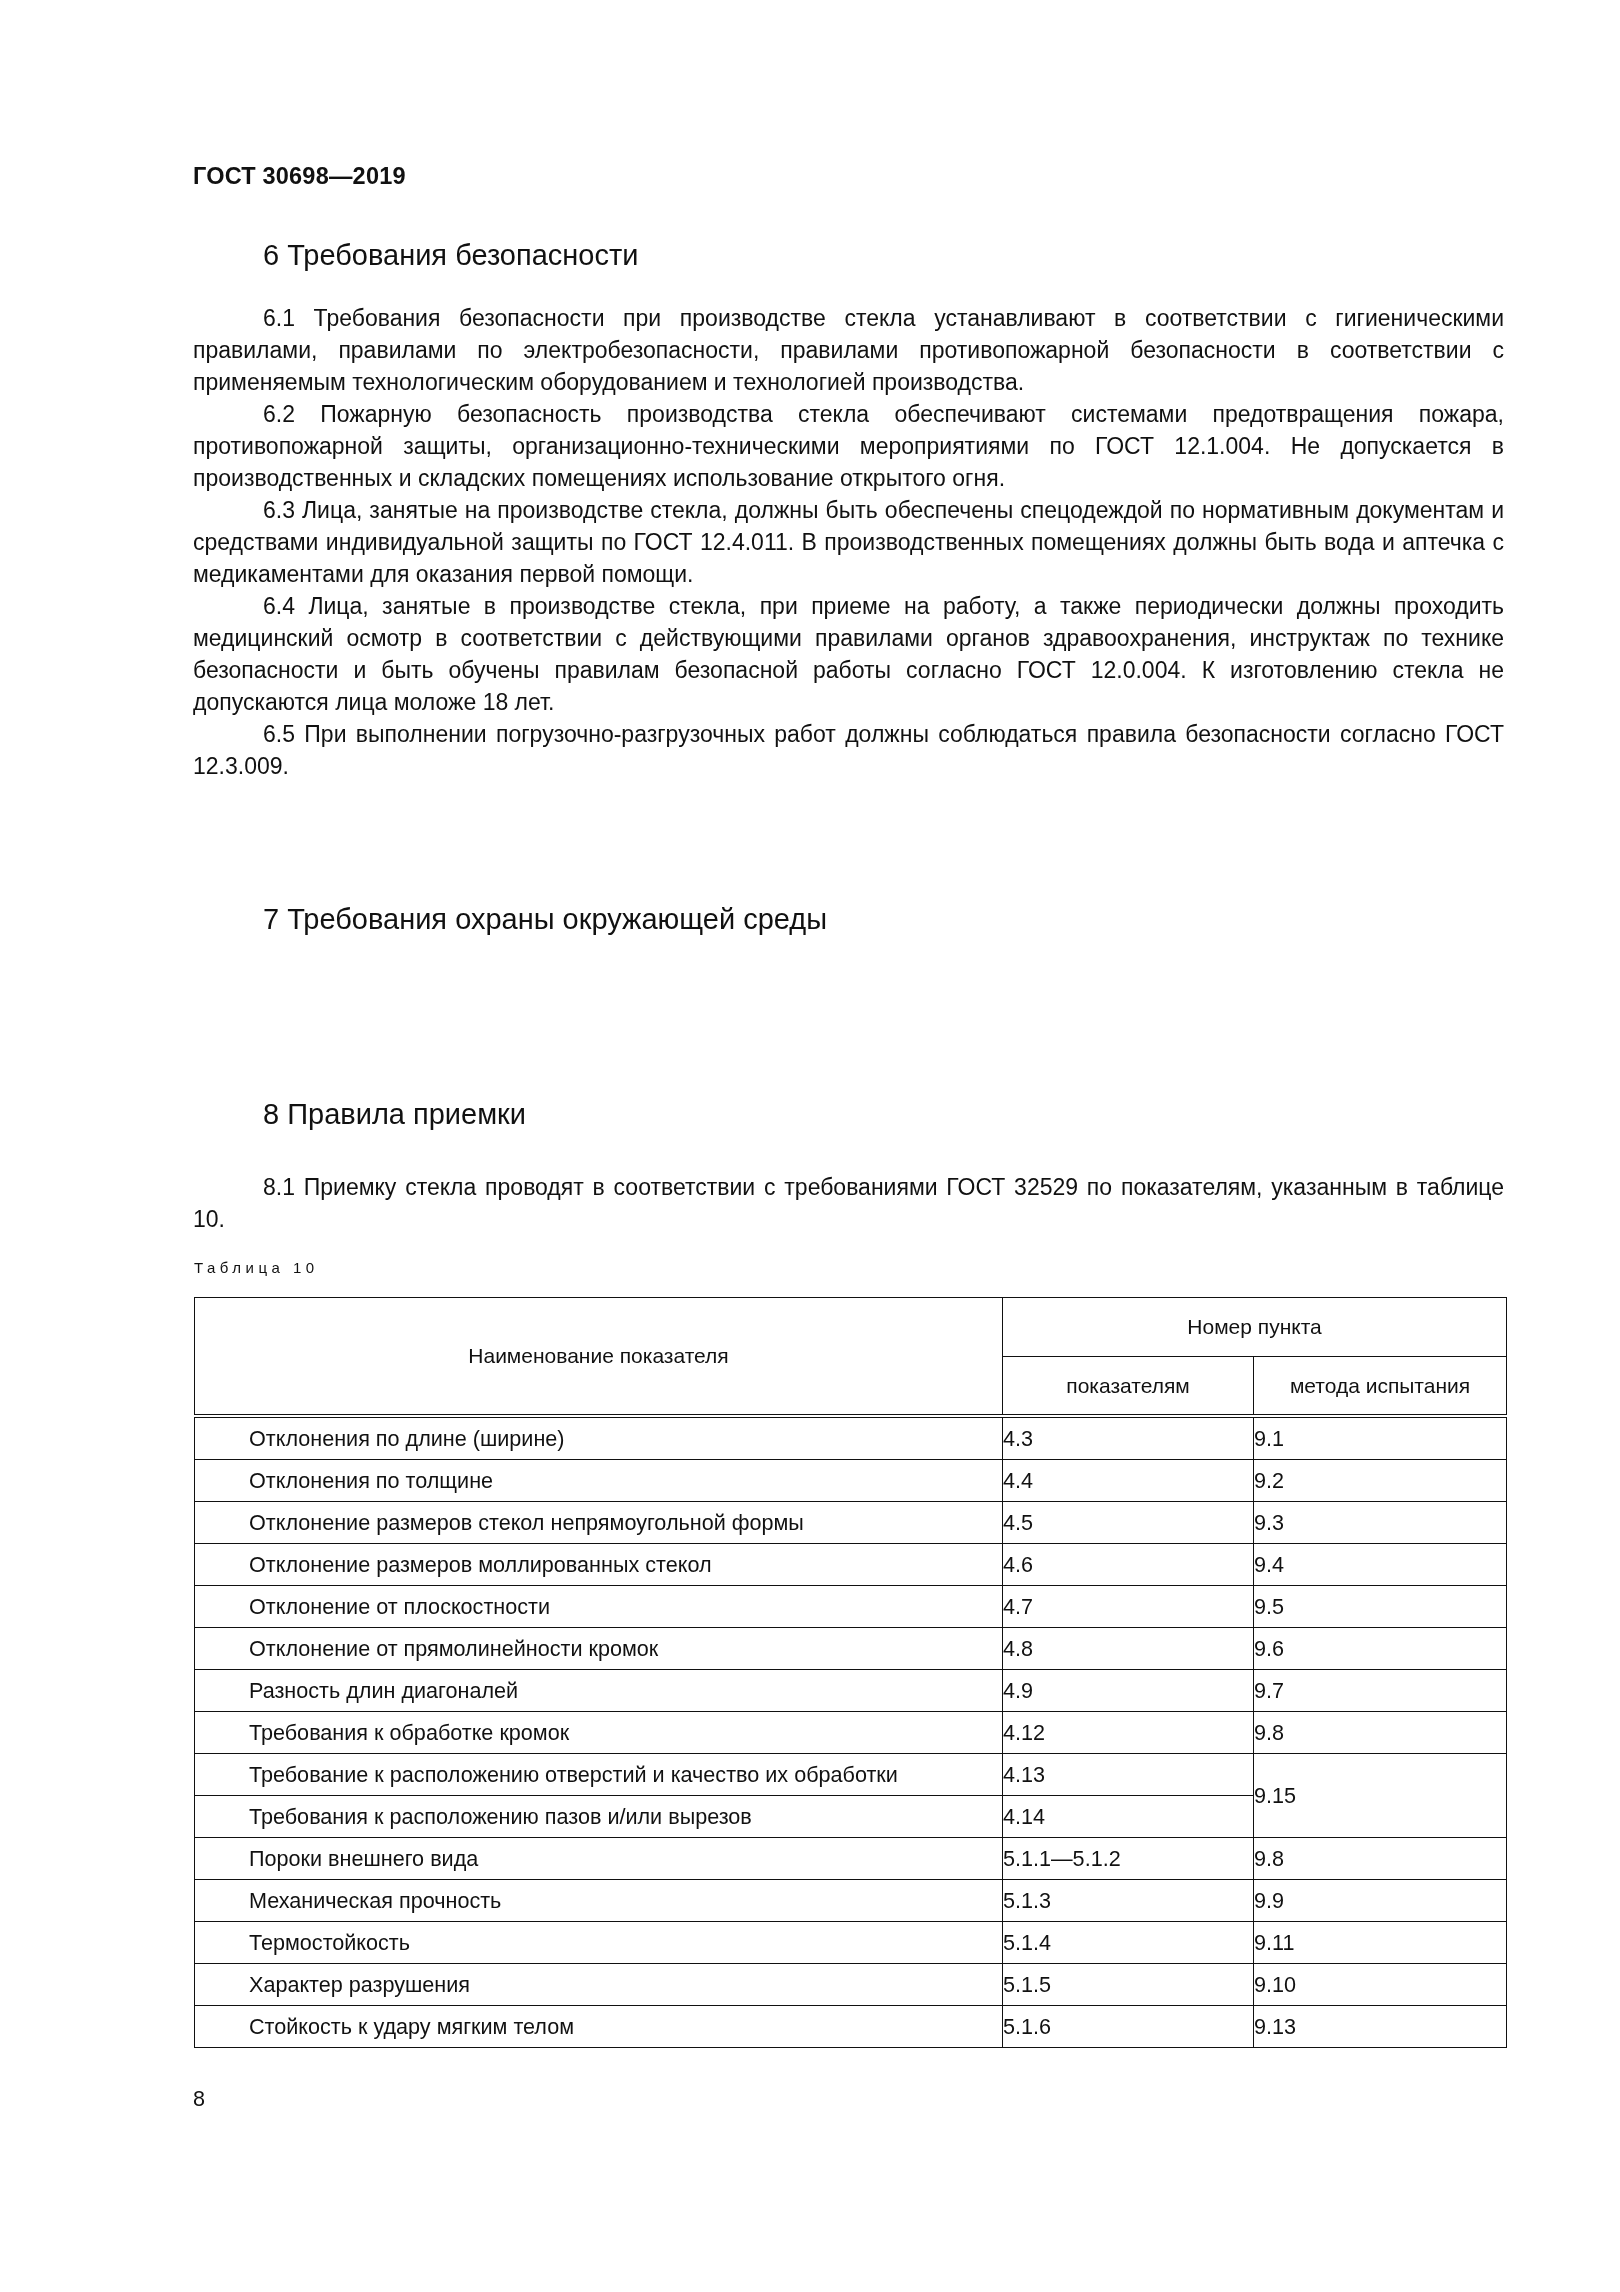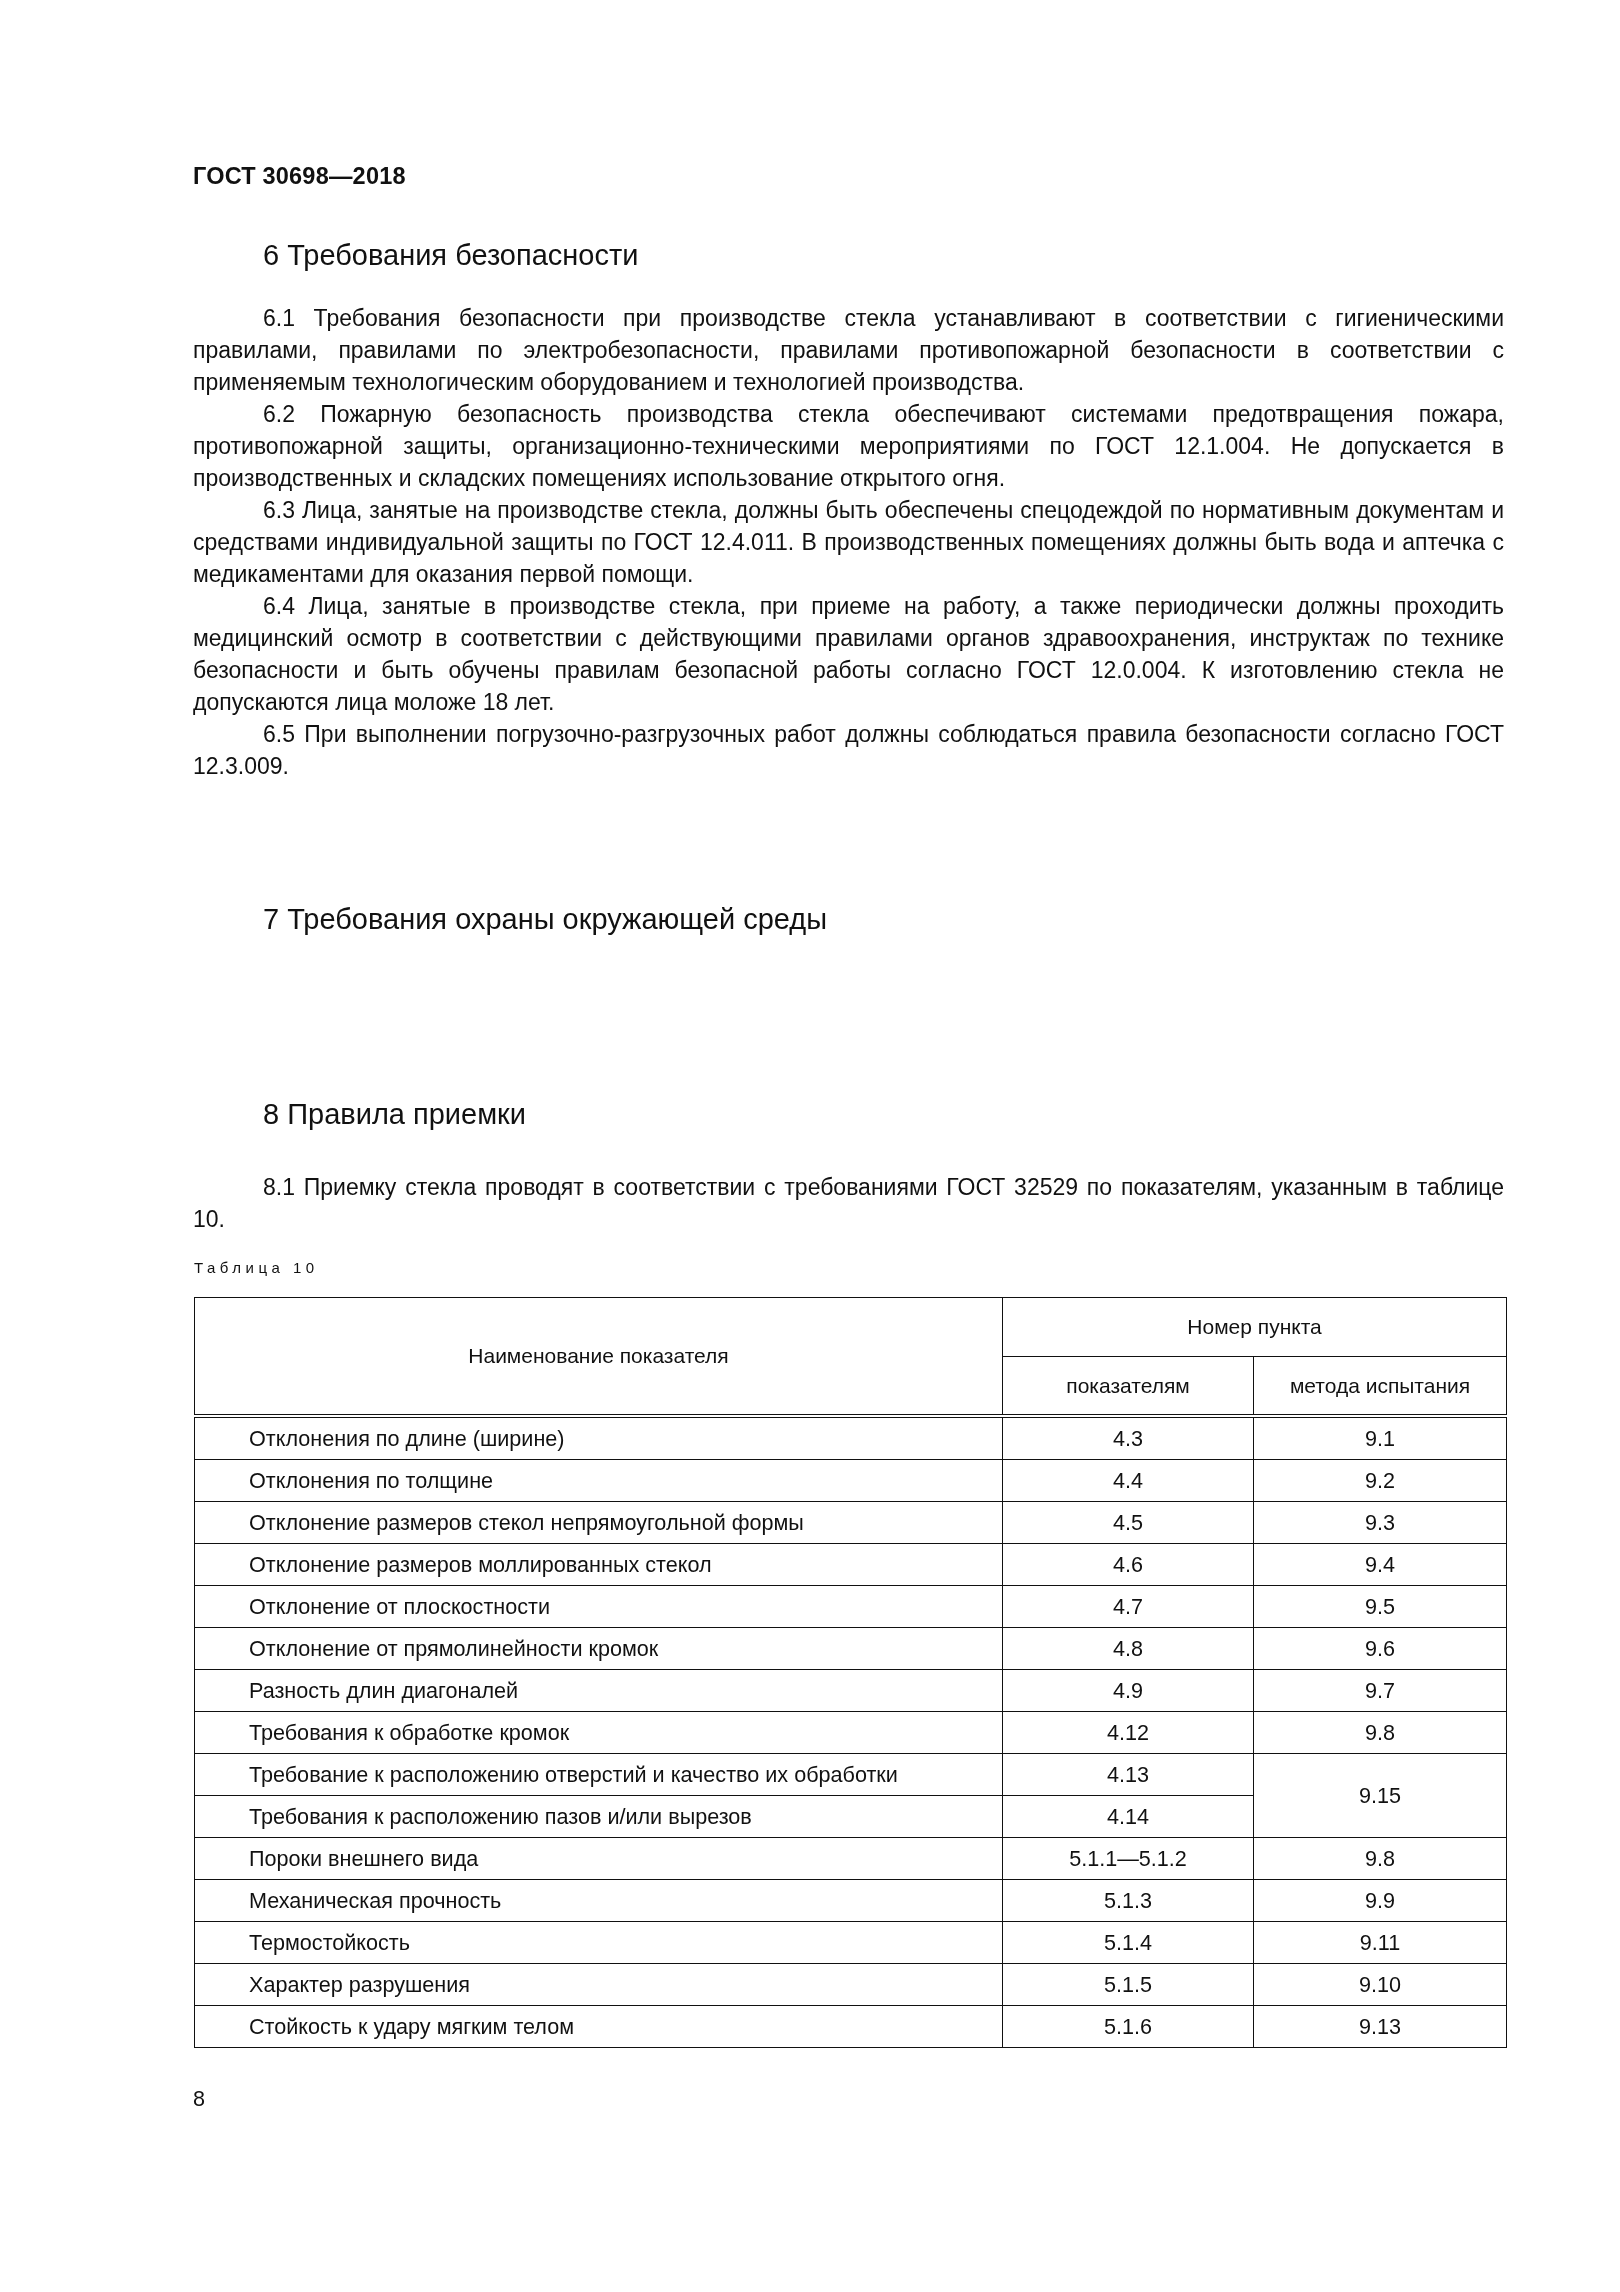--- a/index.html
+++ b/index.html
@@ -15,27 +15,27 @@
             font-size:21.6px; table-layout:fixed; }
   table.t td, table.t th { border:1.5px solid #111; padding:0; font-weight:normal; }
   table.t th { font-size:21px; }
   .c1 { width:808px; }
   .c2 { width:251px; }
   .c3 { width:253px; }
   .hdr-top { height:59px; }
   .hdr-sub { height:57px; border-bottom:4.4px double #111 !important; }
   .row td { height:41px; }
   .row td.name { text-align:left; padding-left:54px; }
-  .row td.num { text-align:center; }
+  .row td.num { }
   .page-num { position:absolute; left:193px; top:2086px; font-size:21.6px; }
 </style>
 </head>
 <body>
 
-<div class="doc-code">ГОСТ 30698—2018</div>
+<div class="doc-code">ГОСТ 30698—2019</div>
 
 <div class="h" style="top:239px;">6  Требования безопасности</div>
 <div class="para" style="top:302px;">
   <p>6.1  Требования безопасности при производстве стекла устанавливают в соответствии с гигиеническими правилами, правилами по электробезопасности, правилами противопожарной безопасности в соответствии с применяемым технологическим оборудованием и технологией производства.</p>
   <p>6.2  Пожарную безопасность производства стекла обеспечивают системами предотвращения пожара, противопожарной защиты, организационно-техническими мероприятиями по ГОСТ 12.1.004. Не допускается в производственных и складских помещениях использование открытого огня.</p>
   <p>6.3  Лица, занятые на производстве стекла, должны быть обеспечены спецодеждой по нормативным документам и средствами индивидуальной защиты по ГОСТ 12.4.011. В производственных помещениях должны быть вода и аптечка с медикаментами для оказания первой помощи.</p>
   <p>6.4  Лица, занятые в производстве стекла, при приеме на работу, а также периодически должны проходить медицинский осмотр в соответствии с действующими правилами органов здравоохранения, инструктаж по технике безопасности и быть обучены правилам безопасной работы согласно ГОСТ 12.0.004. К изготовлению стекла не допускаются лица моложе 18 лет.</p>
   <p>6.5  При выполнении погрузочно-разгрузочных работ должны соблюдаться правила безопасности согласно ГОСТ 12.3.009.</p>
 </div>
 

